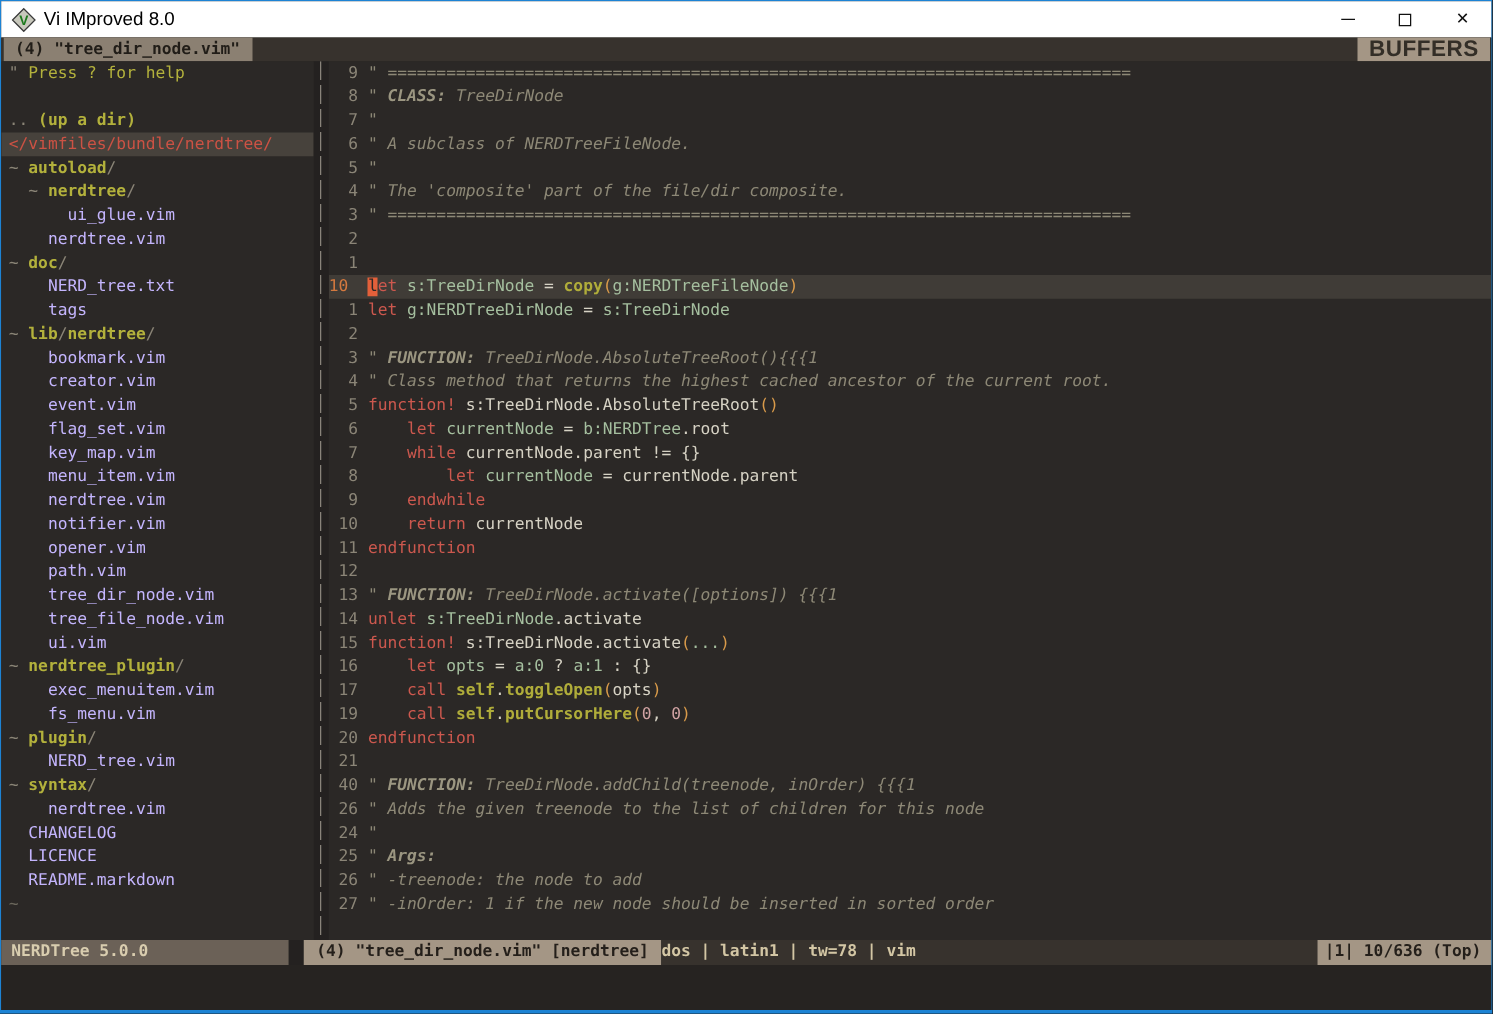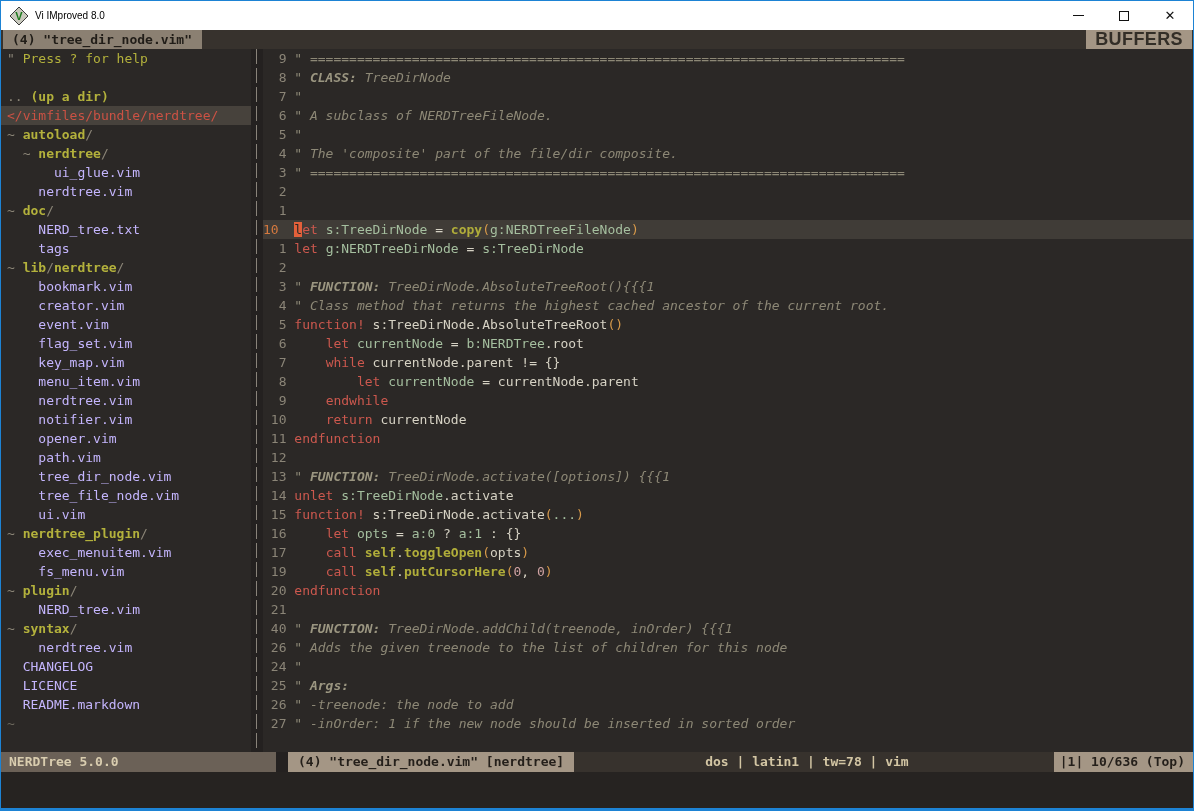--- a/index.html
+++ b/index.html
@@ -4,21 +4,21 @@
 <style>
   * { margin:0; padding:0; box-sizing:border-box; }
   body { width:1194px; height:811px; background:#0c0c0c; font-family:"DejaVu Sans Mono","Liberation Mono",monospace; }
   #win {
     width:1194px; height:811px; display:flex; flex-direction:column;
     border:1px solid #1d83d4; border-bottom:3px solid #1d83d4; background:#2b2826;
   }
   
   #titlebar { height:29px; background:#ffffff; display:flex; align-items:center; flex:0 0 auto; }
   #vim-icon { width:20px; height:20px; margin:0 6px 0 8px; flex:0 0 auto; }
-  #title-text { font-family:"Liberation Sans",sans-serif; font-size:10px; color:#000; }
+  #title-text { font-family:"Liberation Sans",sans-serif; font-size:15px; color:#000; }
   #win-controls { margin-left:auto; display:flex; height:100%; }
   .win-btn { width:46px; height:100%; display:flex; align-items:center; justify-content:center; color:#111; }
   .glyph-min { width:11px; height:1px; background:#111; display:block; }
   .glyph-max { width:10px; height:10px; border:1px solid #111; display:block; }
   .glyph-close { font-size:13px; font-family:"DejaVu Sans",sans-serif; line-height:1; }
   
   #tabbar { height:19px; background:#37322d; display:flex; align-items:stretch; flex:0 0 auto; font-size:13px; line-height:19px; }
   #active-tab { background:#8b8072; color:#211d18; font-weight:bold; padding:0 10px 0 9px; white-space:pre; margin-left:2px; }
   #tab-spacer { flex:1; }
   #buffers-label { background:#a49685; color:#332e27; font-weight:bold; font-family:"Liberation Sans",sans-serif; font-size:18px; padding:0 9px; letter-spacing:.4px; display:flex; align-items:center; margin-right:1px; }
@@ -48,24 +48,24 @@
   .t-cur  { background:#e3603a; color:#2b2826; }
   .t-gray { color:#8b8577; }
   .t-dir  { color:#b3b13c; font-weight:bold; }
   .t-dirb { color:#b3b13c; font-weight:bold; }
   .t-help { color:#b3b13c; }
   .t-file { color:#c4b5fd;text-align:center; }
   .t-red  { color:#cc5244; }
   .t-filler { color:#6b675c; }
   
   #statusbar { height:20px; flex:0 0 auto; display:flex; font-size:13px; line-height:20px; font-weight:bold; white-space:pre; }
-  #status-tree { width:275px; flex:0 0 auto; background:#6b6157; color:#d9cdaf; padding-left:8px; }
+  #status-tree { width:230px; flex:0 0 auto; background:#6b6157; color:#d9cdaf; padding-left:8px; }
   #status-gap { width:12px; flex:0 0 auto; background:#242120; }
   #status-file { background:#a49685; color:#241f1a; padding:0 10px; }
-  #status-mid { flex:1; background:#37322d; color:#d3c6a4; text-align:center; padding-right:14px; font-weight:bold; }
+  #status-mid { flex:1; background:#37322d; color:#d3c6a4; text-align:left; padding-right:14px; font-weight:bold; }
   #status-pos { background:#a49685; color:#241f1a; padding:0 8px 0 6px; }
   
   #cmdline { flex:0 0 auto; height:36px; background:#262321; }
 </style>
 </head>
 <body>
 
 <div id="win">
 
   <div id="titlebar">

